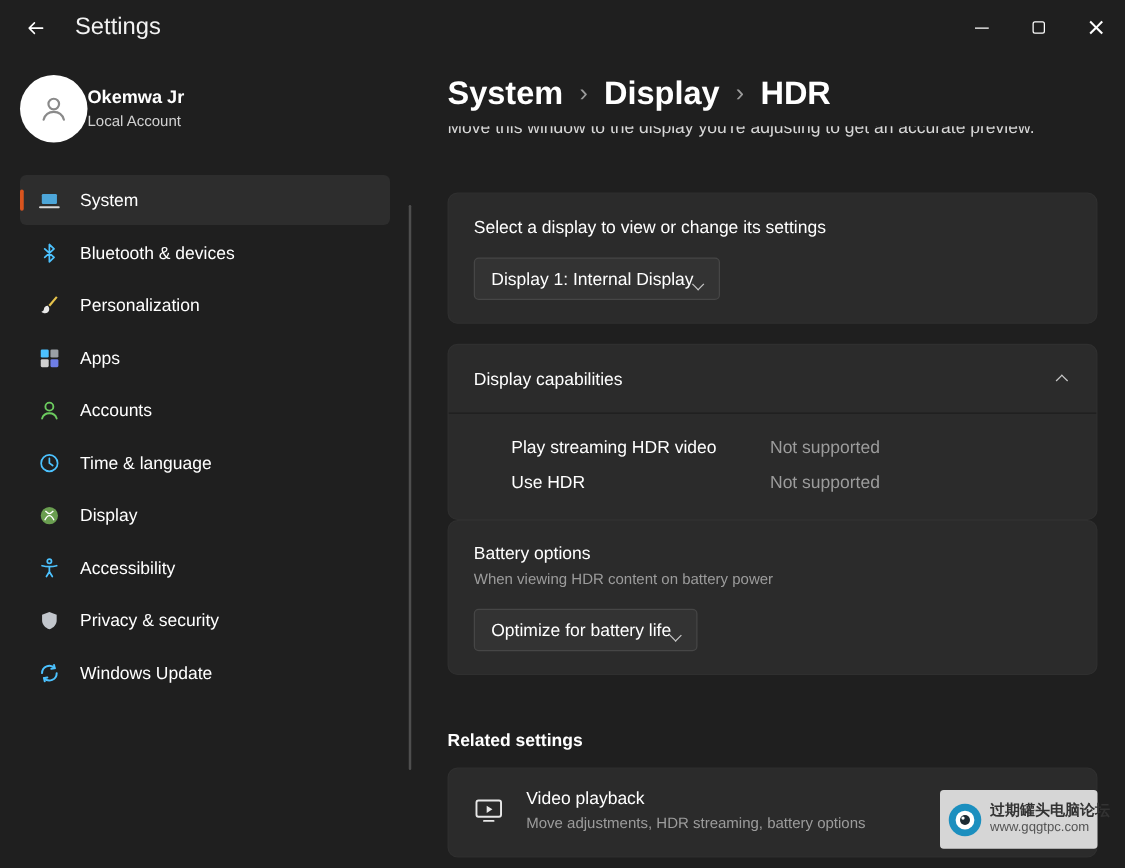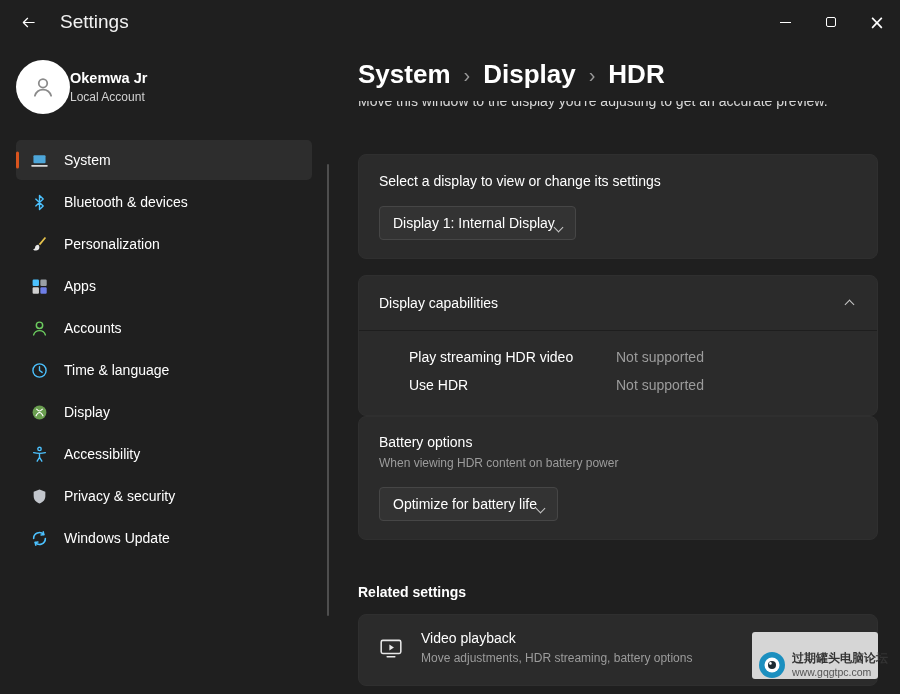--- a/index.html
+++ b/index.html
@@ -70,21 +70,21 @@
 
   .related-h{margin-top:44px;font-size:14px;font-weight:700}
   .card4{margin-top:14px;padding:15px 20px 20px;display:flex;align-items:center;gap:18px;cursor:pointer}
   .card4 .v-icn{width:24px;height:24px;display:flex;flex:0 0 auto}
   .card4 .v-icn svg{width:100%;height:100%}
   .vtitle{font-size:14px}
   .vsub{font-size:12px;color:#9c9c9c;margin-top:5px}
 
   
   .watermark{position:absolute;left:752px;top:632px;width:126px;height:47px;background:rgba(233,233,233,.9);
-             border-radius:3px;display:flex;align-items:flex-end;gap:6px;padding:0 6px;color:#222;z-index:5}
+             border-radius:3px;display:flex;align-items:center;gap:6px;padding:12px 6px;color:#222;z-index:5}
   .wm-logo{width:28px;height:28px;flex:0 0 auto;display:flex}
   .wm-text{display:flex;flex-direction:column;line-height:1.25}
   .wm-l1{font-size:12px;font-weight:700;color:#333;white-space:nowrap}
   .wm-l2{font-size:10.5px;color:#555;white-space:nowrap}
 </style>
 </head>
 <body>
 
 <div class="titlebar">
   <div class="back-btn">

